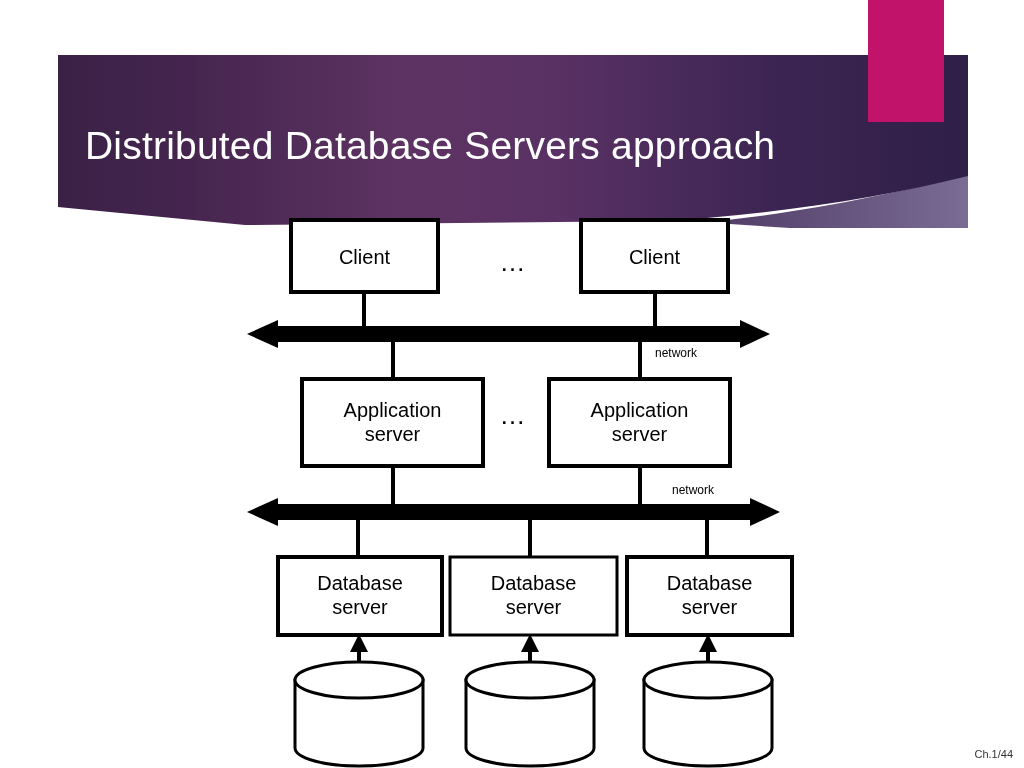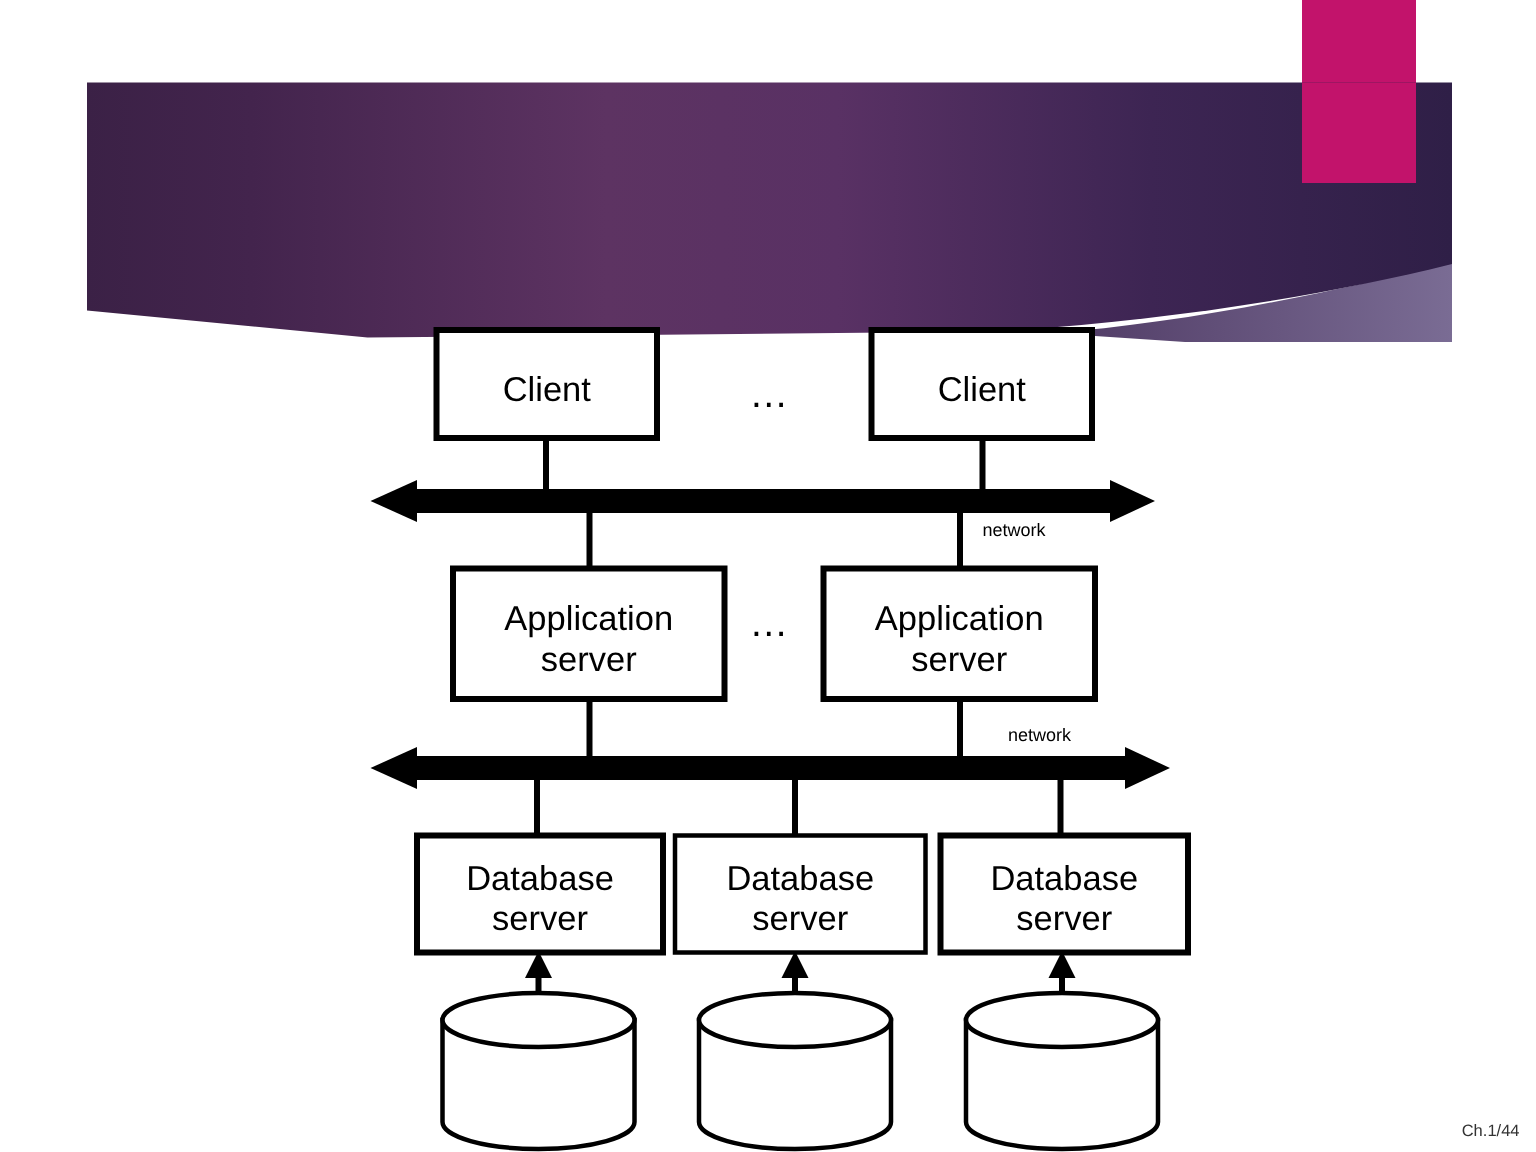--- a/index.html
+++ b/index.html
@@ -52,21 +52,21 @@
   }
   .dgm-label {
     position: absolute;
     font-family: "Liberation Sans", sans-serif;
     color: #000000;
     text-align: center;
     line-height: 1.18;
     white-space: pre-line;
   }
   .box-label {
-    font-size: 23px;
+    font-size: 20px;
   }
   .net-label {
     font-size: 12px;
   }
   .dots-label {
     font-size: 26px;
     letter-spacing: 3px;
   }
 
   
@@ -105,20 +105,21 @@
     <path fill="url(#accentGrad)" d="M 968,175 L 968,228 L 790,228 L 700,222
              C 790,216 900,192 968,175 Z"></path>
 
     <path fill="url(#bannerGrad)" d="M 58,55 L 968,55 L 968,176
              C 880,198 770,215 660,221
              L 245,225 L 58,207 Z"></path>
 
     <rect x="868" y="55" width="76" height="67" fill="#c2136b"></rect>
   </svg>
 
+  <div id="title-text">Distributed Database Servers approach</div>
 
   <svg id="diagram" width="1024" height="768" viewBox="0 0 1024 768">
 
     <line x1="364" y1="292" x2="364" y2="334" stroke="#000" stroke-width="4"></line>
     <line x1="655" y1="292" x2="655" y2="334" stroke="#000" stroke-width="4"></line>
 
     <line x1="393" y1="334" x2="393" y2="379" stroke="#000" stroke-width="4"></line>
     <line x1="640" y1="334" x2="640" y2="379" stroke="#000" stroke-width="4"></line>
 
     <line x1="393" y1="466" x2="393" y2="512" stroke="#000" stroke-width="4"></line>

